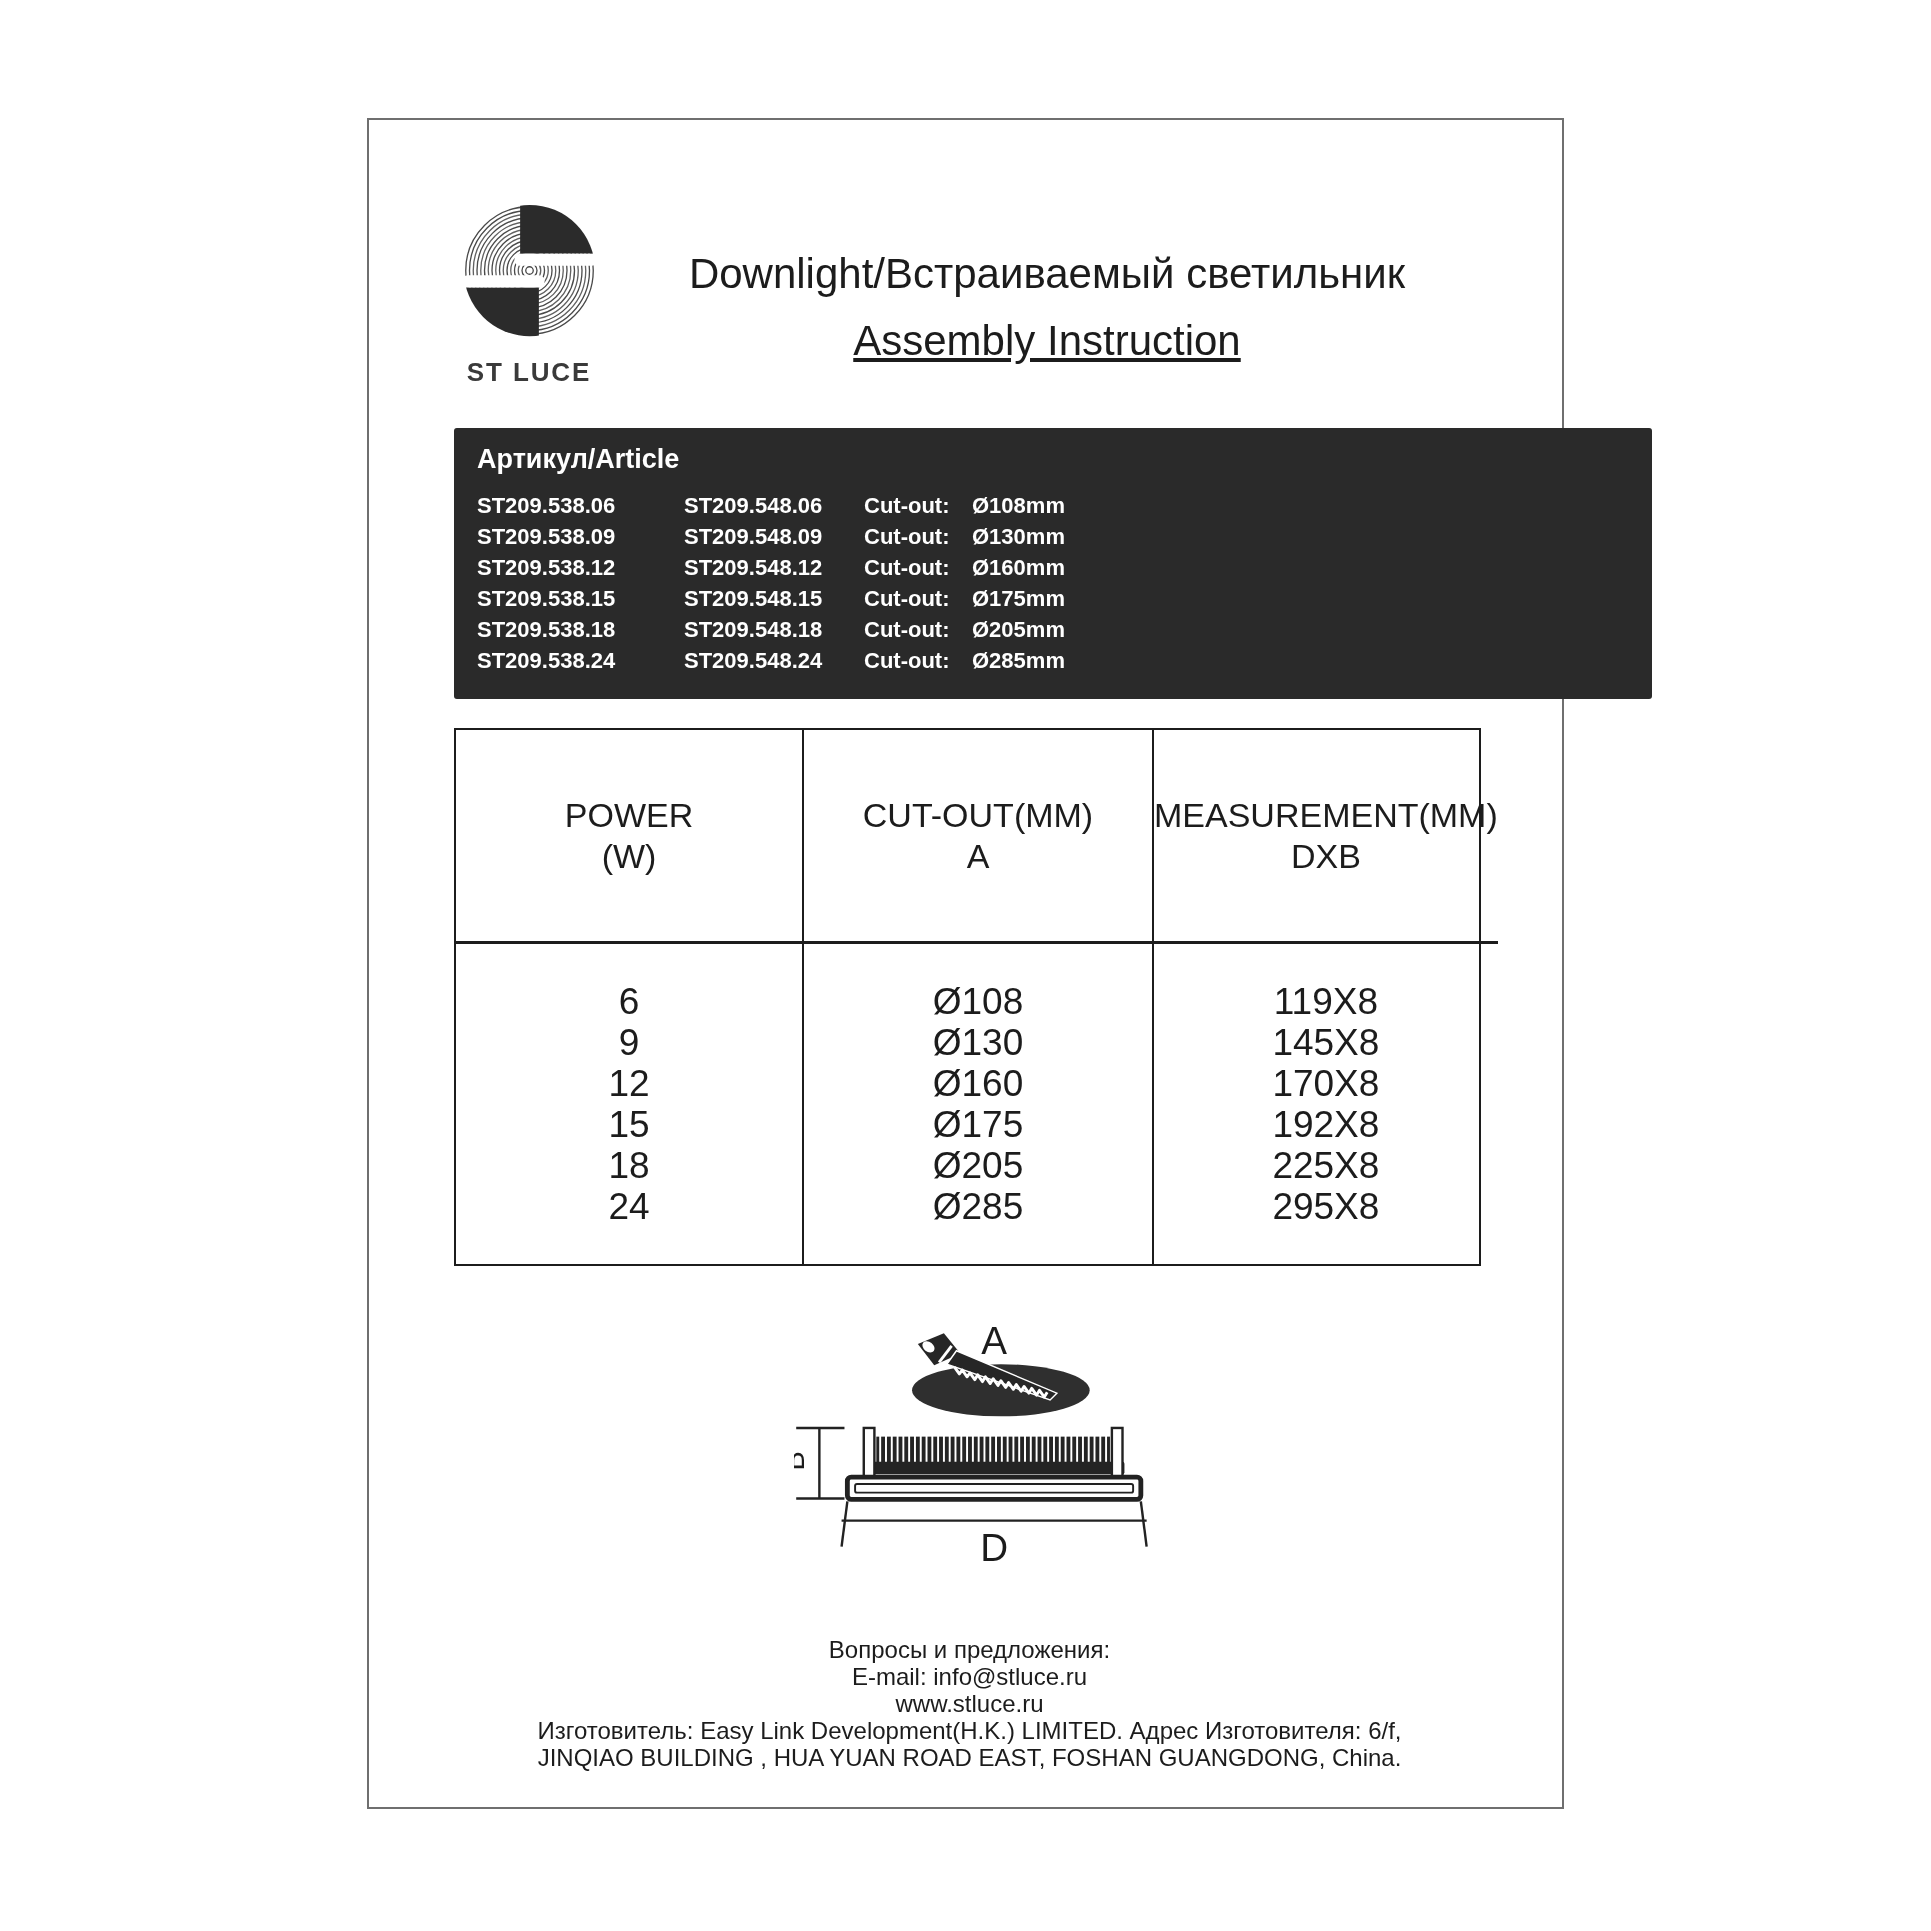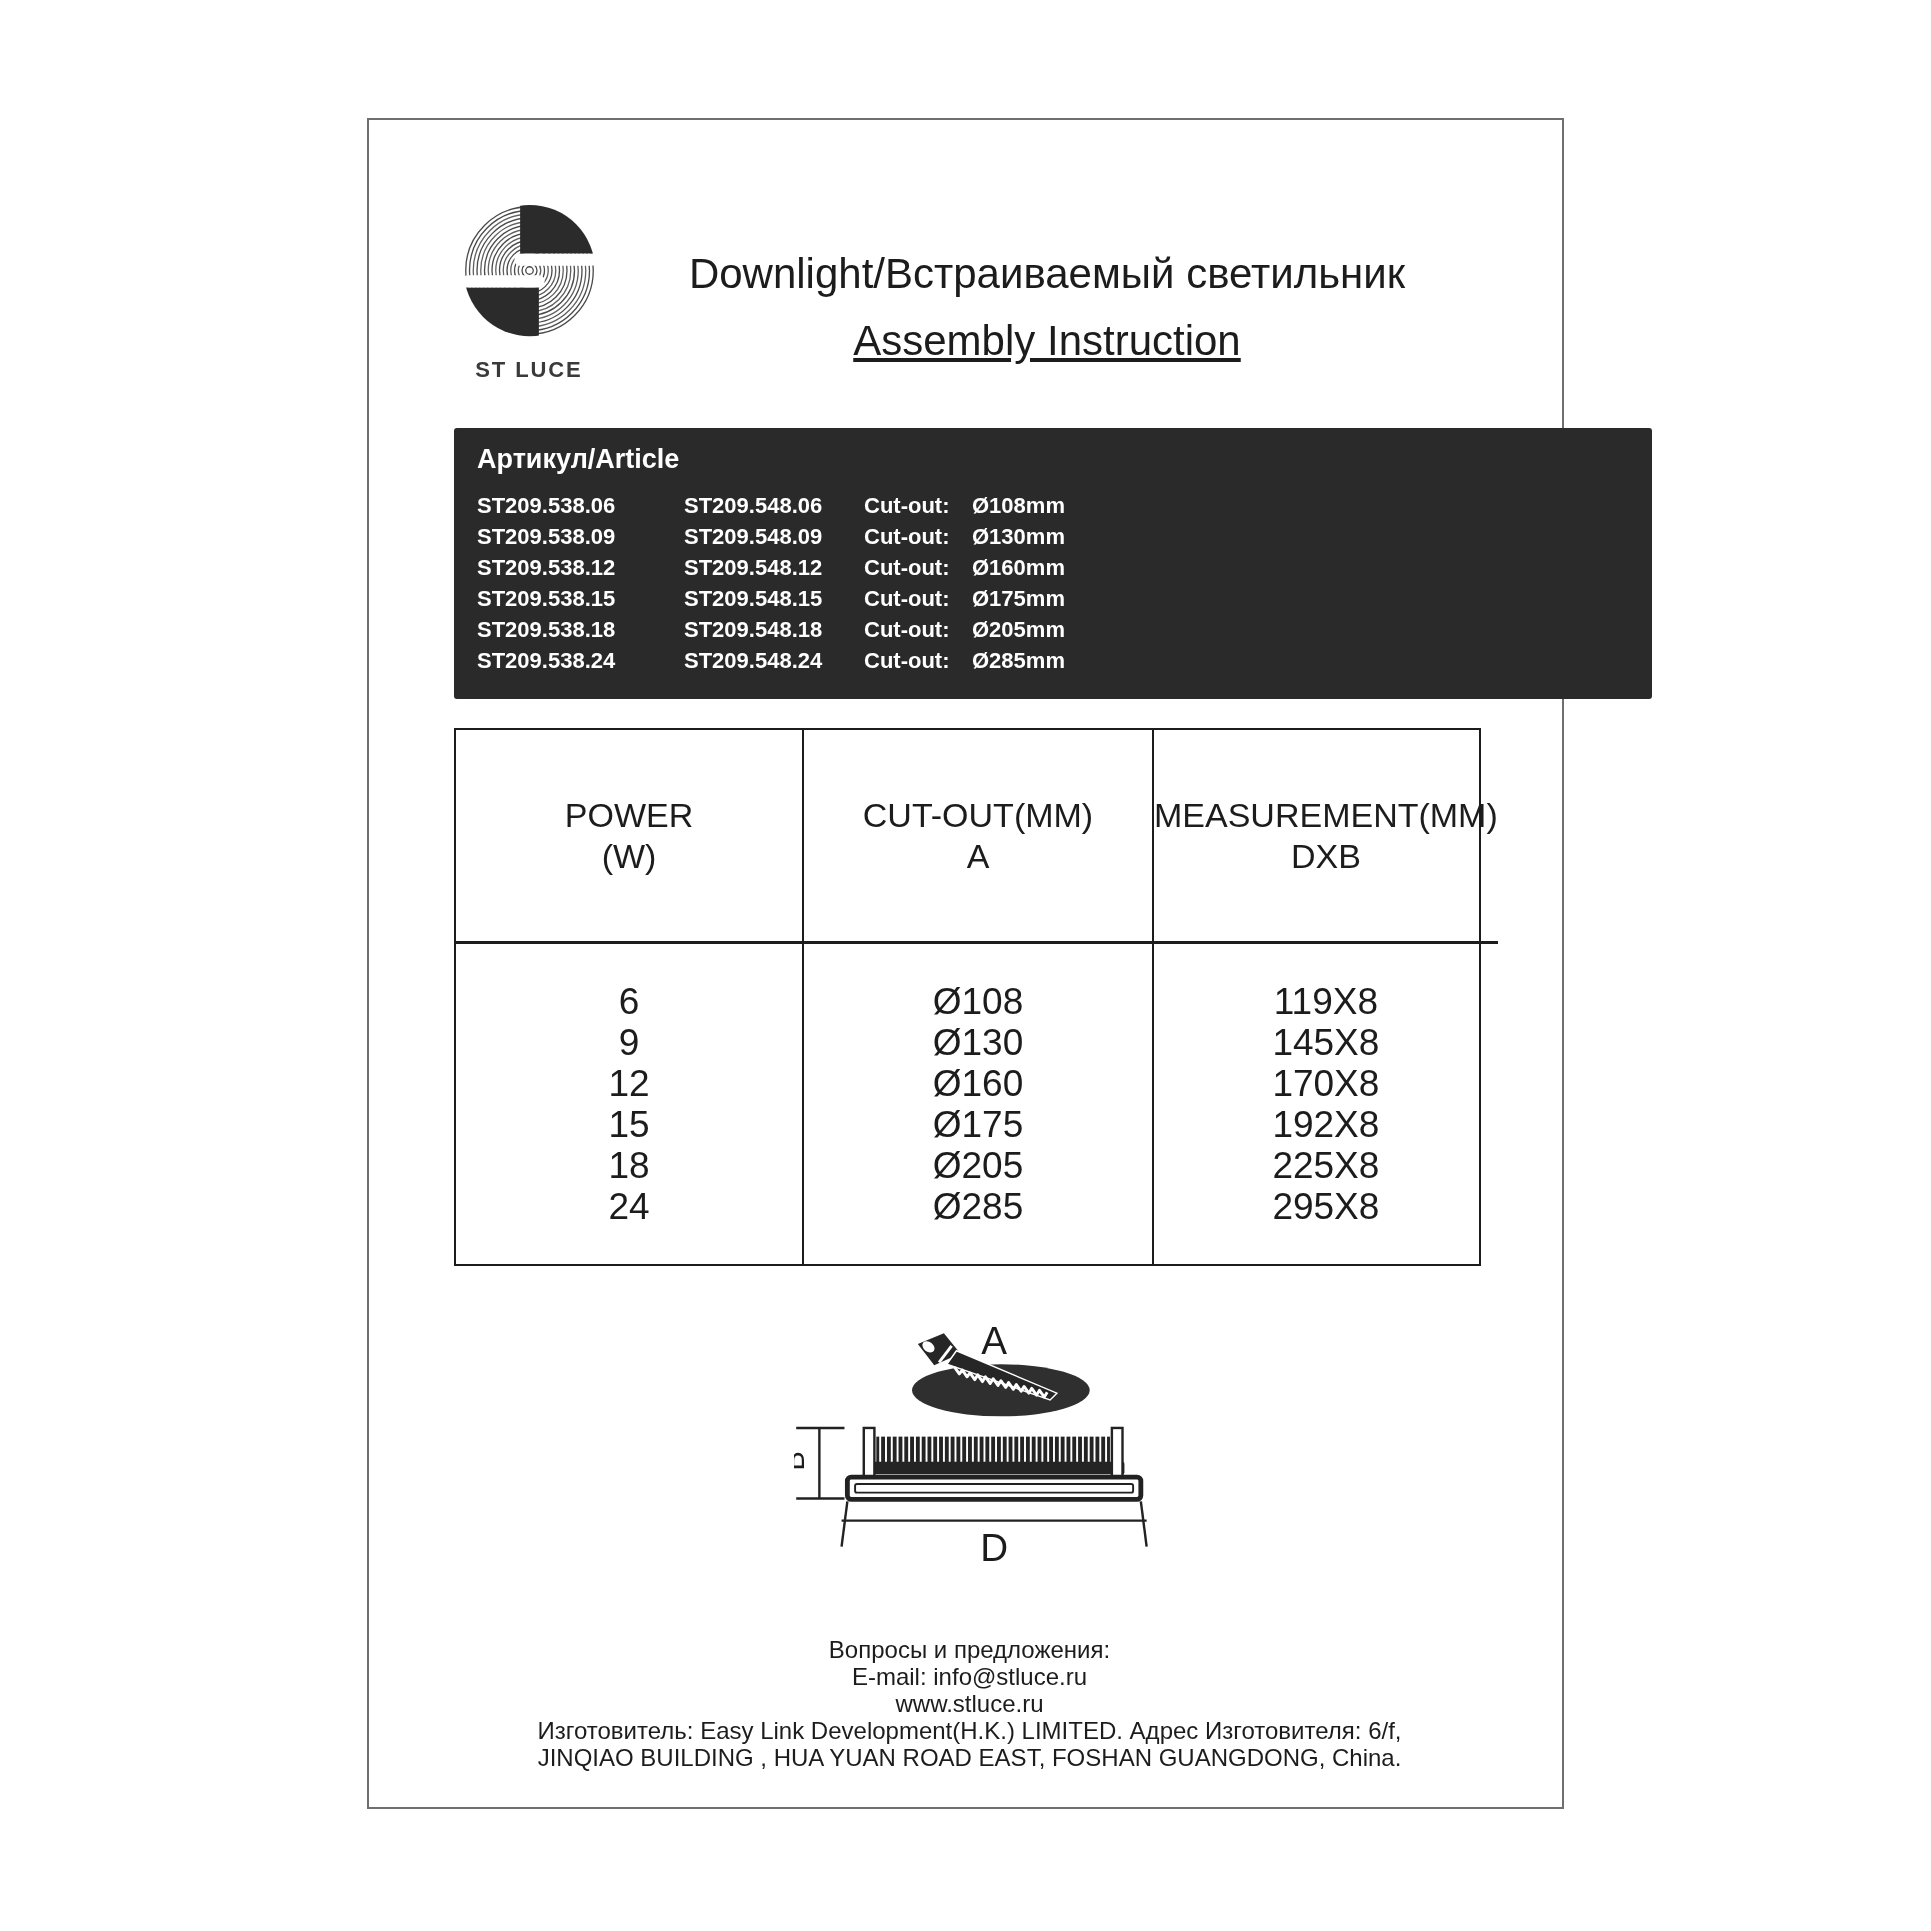--- a/index.html
+++ b/index.html
@@ -8,21 +8,21 @@
     font-family:"Liberation Sans", sans-serif; color:#1c1c1c;
     position:relative; overflow:hidden;
   }
   .page {
     position:absolute; left:367px; top:118px; width:1197px; height:1691px;
     border:2.9px solid #6f6f6f; box-sizing:border-box; background:#fff;
   }
   .logo-svg { position:absolute; left:93px; top:83px; }
   .brand {
     position:absolute; left:44px; top:237px; width:232px; text-align:center;
-    font-size:22px; font-weight:600; letter-spacing:1.9px; color:#3a3a3a;
+    font-size:26px; font-weight:600; letter-spacing:1.9px; color:#3a3a3a;
   }
   .title-block { position:absolute; left:311px; top:132px; width:734px; text-align:center; }
   .title-line1 { font-size:42px; line-height:44px; font-weight:500; }
   .title-line2 { font-size:42px; line-height:44px; font-weight:500; margin-top:23px;text-decoration:underline; }
 
   .article-panel {
     position:absolute; left:85px; top:308px; width:1198px; height:271px;
     background:#2a2a2a; color:#ffffff; border-radius:2.9px;
     box-sizing:border-box; padding:17.4px 23px;
   }

